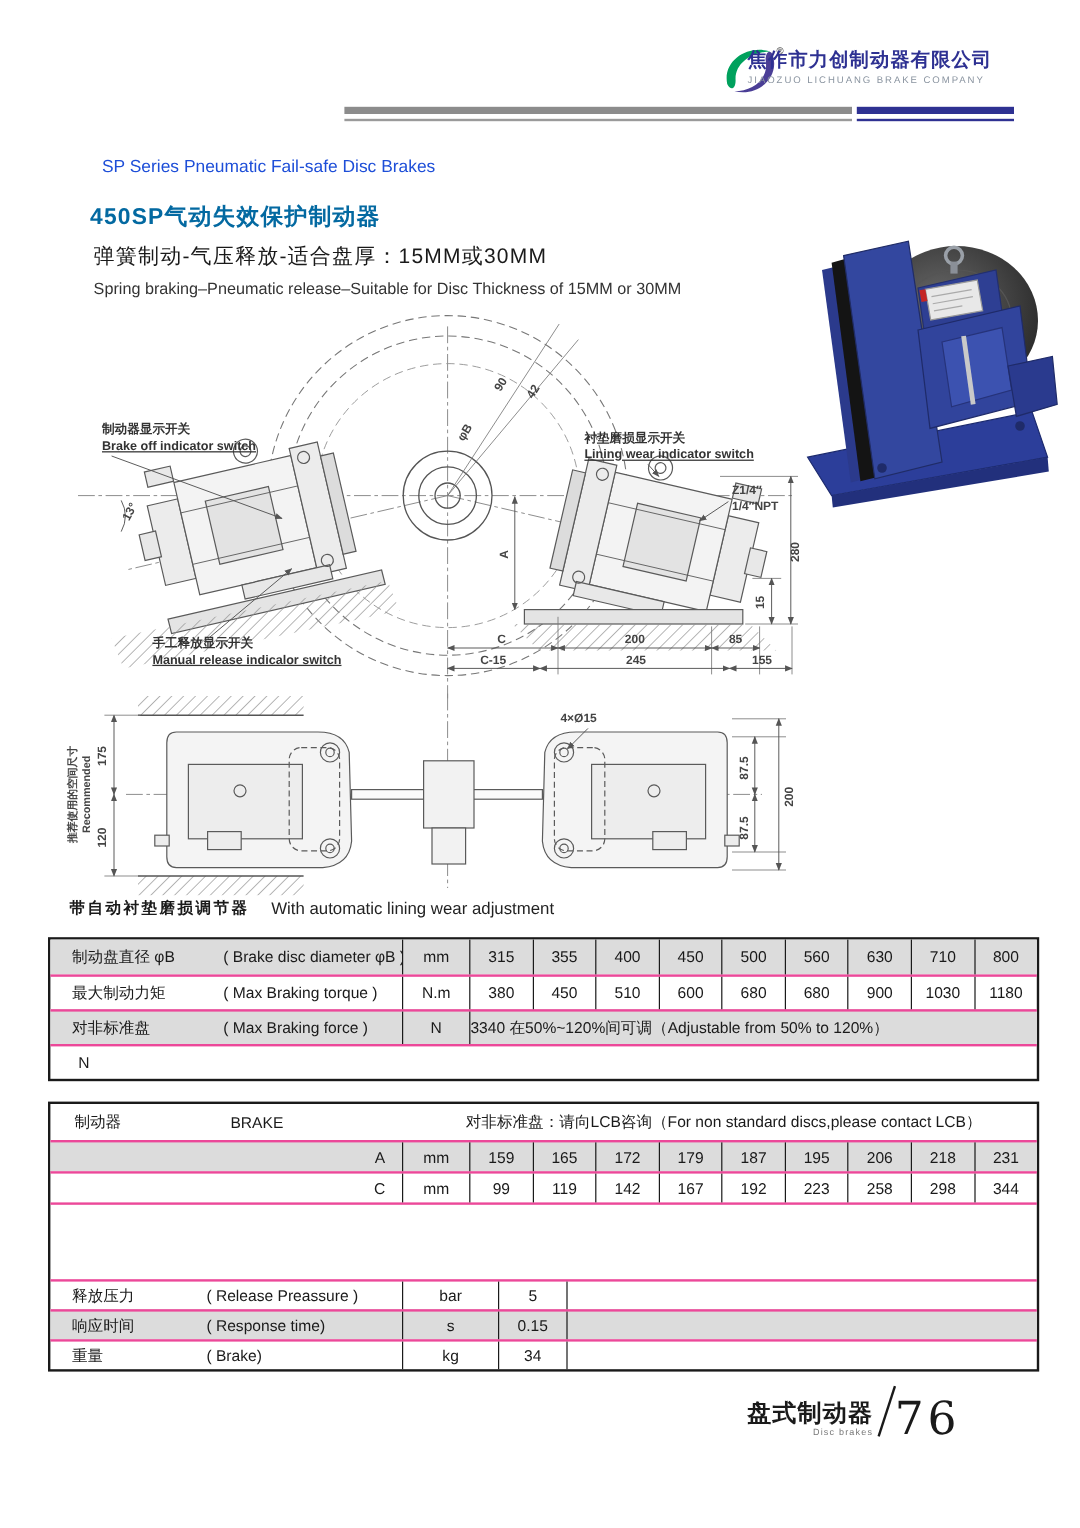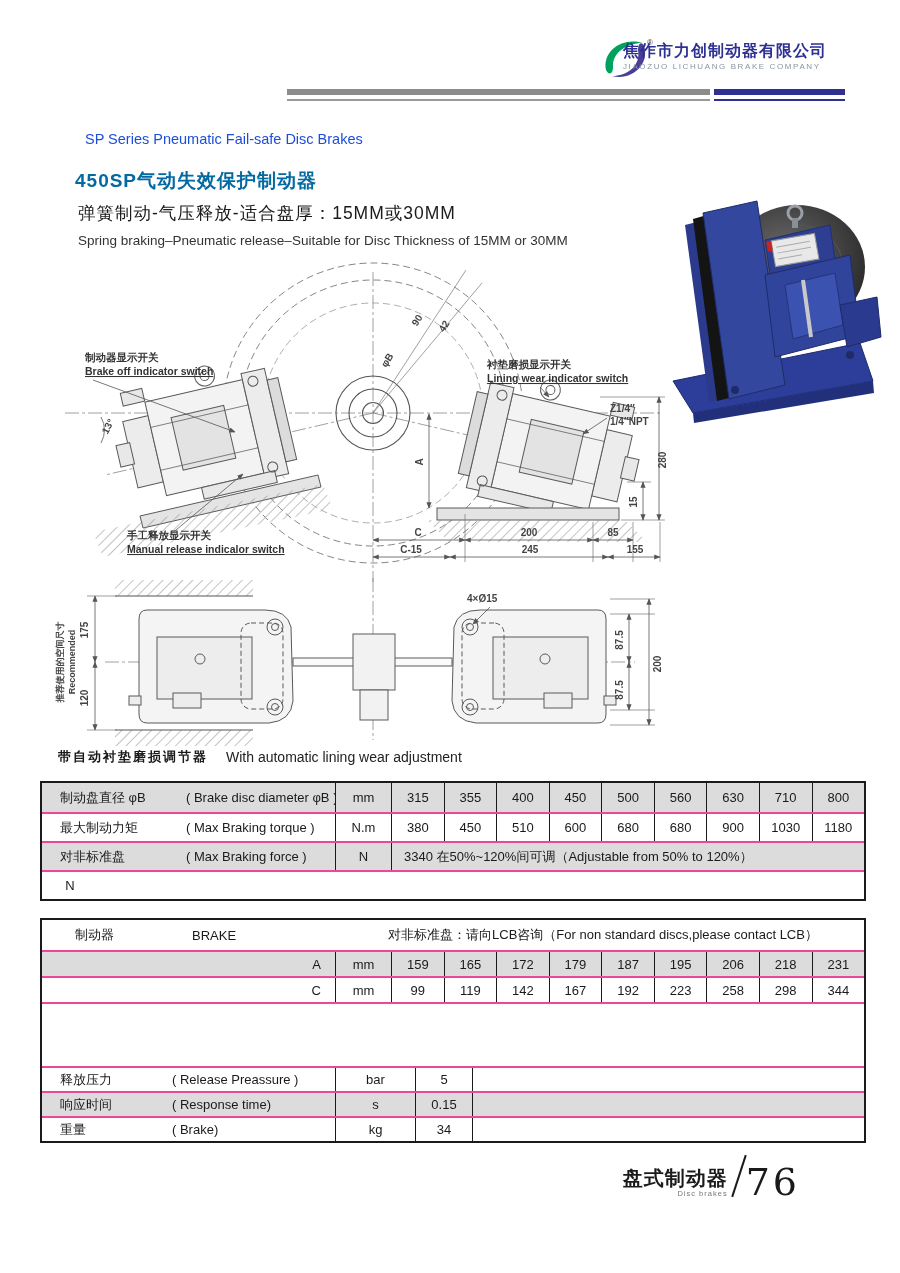--- a/index.html
+++ b/index.html
@@ -30,25 +30,25 @@
   .tcell{display:flex;align-items:center;justify-content:center;border-left:1px solid #1a1a1a;box-sizing:border-box;font-size:13px;overflow:hidden;white-space:nowrap;}
   .tcell:first-child{border-left:none;}
   .r29{height:29px}.r30{height:30px}.r26{height:26px}.r64{height:64px}.r25{height:25px}
   .lab{width:293px;justify-content:flex-start;padding-left:18px;}
   .lab .cn{display:inline-block;min-width:126px;}
   .lab-end{width:293px;justify-content:flex-end;padding-right:14px;}
   .unit{width:56px;}
   .unit80{width:80px;}
   .val{flex:1;}
   .val57{width:57px;}
-  .merged{flex:1;justify-content:flex-start;padding-left:12px;}
+  .merged{flex:1;justify-content:flex-start;}
   .fill{flex:1;}
   .shade{background:#dcdcdc;}
   .noborder{border-left:none;}
-  .t2h-cn{width:150px;justify-content:flex-start;padding-left:33px;border-left:none;}
+  .t2h-cn{width:150px;justify-content:flex-start;padding-left:20px;border-left:none;}
   .t2h-en{width:150px;justify-content:flex-start;border-left:none;}
   .t2h-note{flex:1;justify-content:center;border-left:none;}
   .spec-cn{display:inline-block;width:112px;}
 
   
   .footer-wrap{display:flex;align-items:flex-end;justify-content:flex-end;}
   .f-cn{font-size:20px;font-weight:bold;line-height:1;letter-spacing:1px;}
   .f-en{font-size:7.5px;color:#777;text-align:right;margin-top:1px;letter-spacing:1px;}
   .f-slash{width:2px;height:44px;background:#1a1a1a;transform:rotate(18deg);margin:0 6px 0 10px;}
   .f-no{font-family:"DejaVu Serif",serif;font-size:38px;line-height:0.85;letter-spacing:3px;color:#1a1a1a;}

